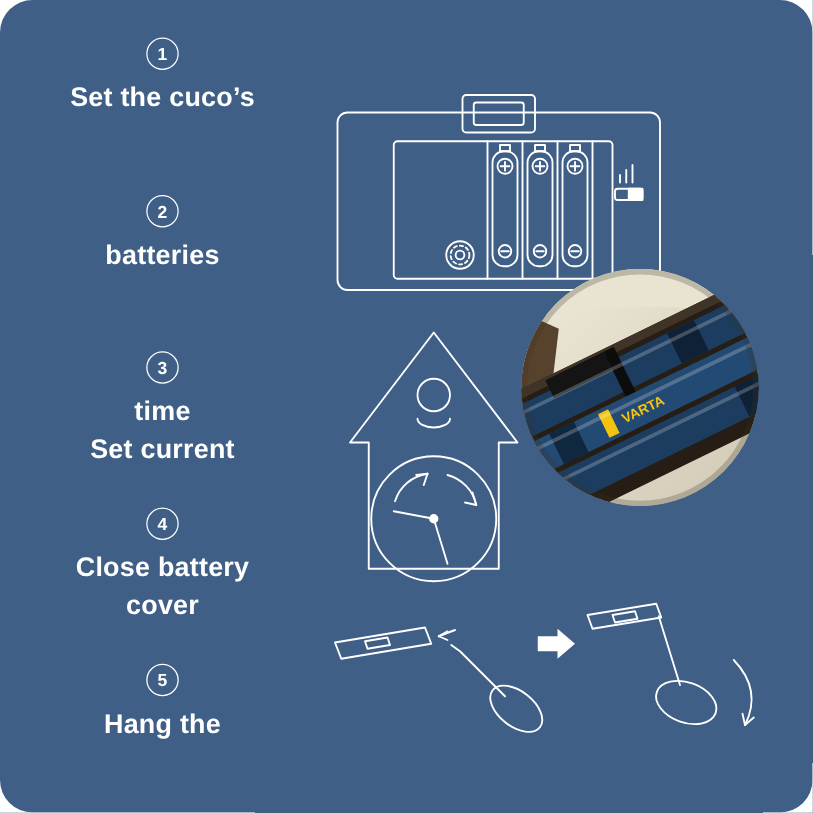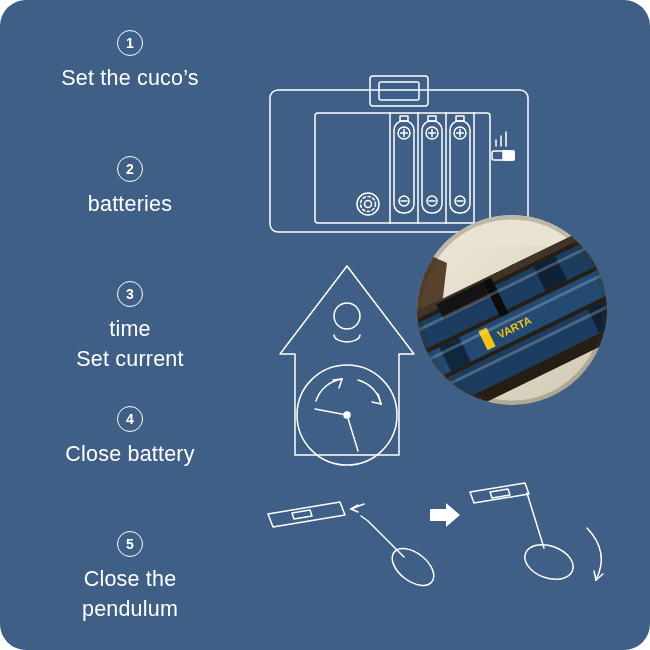--- a/index.html
+++ b/index.html
@@ -29,21 +29,21 @@
     height: 26px;
     border: 1.6px solid #ffffff;
     border-radius: 50%;
     font-size: 14px;
     font-weight: 700;
     box-sizing: border-box;
   }
   .step-text {
     margin-top: 7px;
     font-size: 21.5px;
-    font-weight: 400;
+    font-weight: 700;
     line-height: 30px;
     letter-spacing: 0.2px;
   }
   .step-1 { top: 30px; }
   .step-2 { top: 156px; }
   .step-3 { top: 281px; }
   .step-4 { top: 406px; }
   .step-5 { top: 531px; }
 
   
@@ -89,28 +89,28 @@
     <div class="step-text">
       <div>time</div>
       <div>Set current</div>
     </div>
   </div>
 
   <div class="step step-4">
     <span class="step-circle">4</span>
     <div class="step-text">
       <div>Close battery</div>
+      <div>cover</div>
     </div>
   </div>
 
   <div class="step step-5">
     <span class="step-circle">5</span>
     <div class="step-text">
-      <div>Close the</div>
-      <div>pendulum</div>
+      <div>Hang the</div>
     </div>
   </div>
 
   <div class="illustration" id="battery-diagram">
     <svg viewBox="0 0 262 160" width="262" height="160">
       <g class="line-art">
         <rect x="2" y="16" width="258" height="142" rx="8"></rect>
         <rect x="102" y="2" width="58" height="30" rx="3"></rect>
         <rect x="111" y="8" width="40" height="18" rx="2"></rect>
         <rect x="47" y="39" width="175" height="110" rx="3"></rect>

